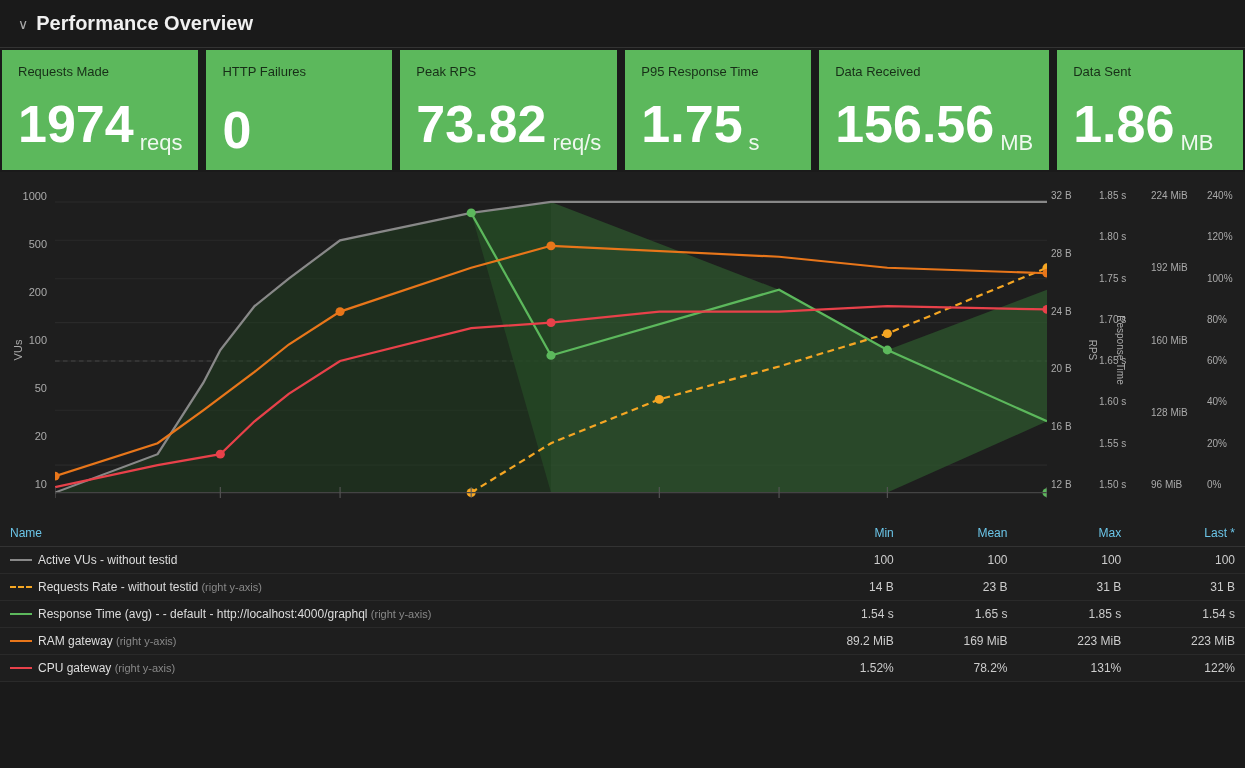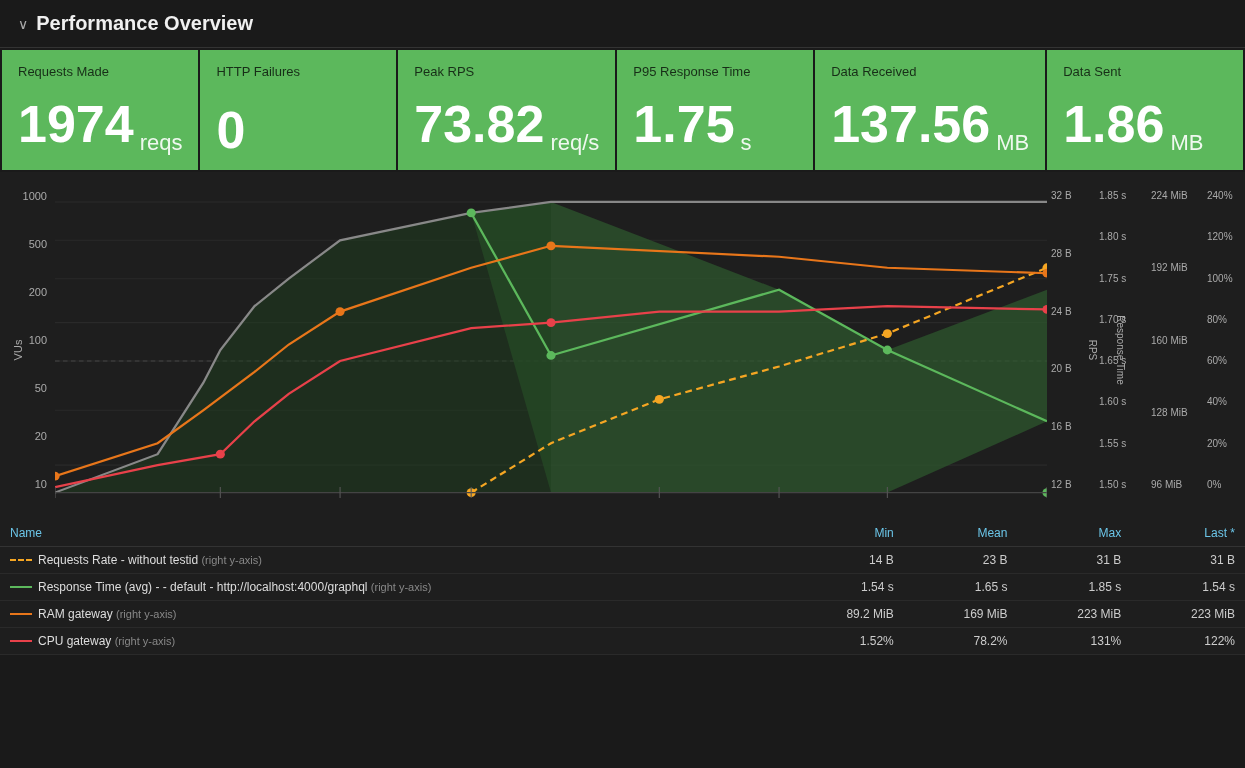--- a/index.html
+++ b/index.html
@@ -22,21 +22,21 @@
       font-size: 20px;
       font-weight: 600;
       color: #f0f0f0;
     }
     .chevron-icon {
       color: #aaa;
       font-size: 14px;
     }
     .metrics-row {
       display: flex;
-      gap: 2px;
+      gap: 8px;
       padding: 2px;
       background: #1a1a1a;
     }
     .metric-card {
       flex: 1;
       background: #5cb85c;
       padding: 14px 16px;
       display: flex;
       flex-direction: column;
       gap: 6px;
@@ -187,21 +187,21 @@
     <div class="metric-card">
     <div class="metric-label">P95 Response Time</div>
     <div class="metric-value-row">
       <span class="metric-value">1.75</span>
       <span class="metric-unit">s</span>
     </div>
   </div>
     <div class="metric-card">
     <div class="metric-label">Data Received</div>
     <div class="metric-value-row">
-      <span class="metric-value">137.56</span>
+      <span class="metric-value">156.56</span>
       <span class="metric-unit">MB</span>
     </div>
   </div>
     <div class="metric-card">
     <div class="metric-label">Data Sent</div>
     <div class="metric-value-row">
       <span class="metric-value">1.86</span>
       <span class="metric-unit">MB</span>
     </div>
   </div>
@@ -331,20 +331,32 @@
     <thead>
       <tr>
         <th>Name</th>
         <th class="right">Min</th>
         <th class="right">Mean</th>
         <th class="right">Max</th>
         <th class="right">Last *</th>
       </tr>
     </thead>
     <tbody id="legend-body">
+        <tr>
+    <td>
+      <div class="legend-name-cell">
+              <span style="display:inline-block;width:22px;height:2px;background:#888;vertical-align:middle;margin-right:6px;"></span>
+              <span>Active VUs - without testid</span>
+            </div>
+    </td>
+    <td class="right">100</td>
+    <td class="right">100</td>
+    <td class="right">100</td>
+    <td class="right">100</td>
+  </tr>
         <tr>
     <td>
       <div class="legend-name-cell">
               <span style="display:inline-block;width:22px;height:0;border-top:2px dashed #f5a623;vertical-align:middle;margin-right:6px;"></span>
               <span>Requests Rate - without testid <span class="secondary-text">(right y-axis)</span></span>
             </div>
     </td>
     <td class="right">14 B</td>
     <td class="right">23 B</td>
     <td class="right">31 B</td>

